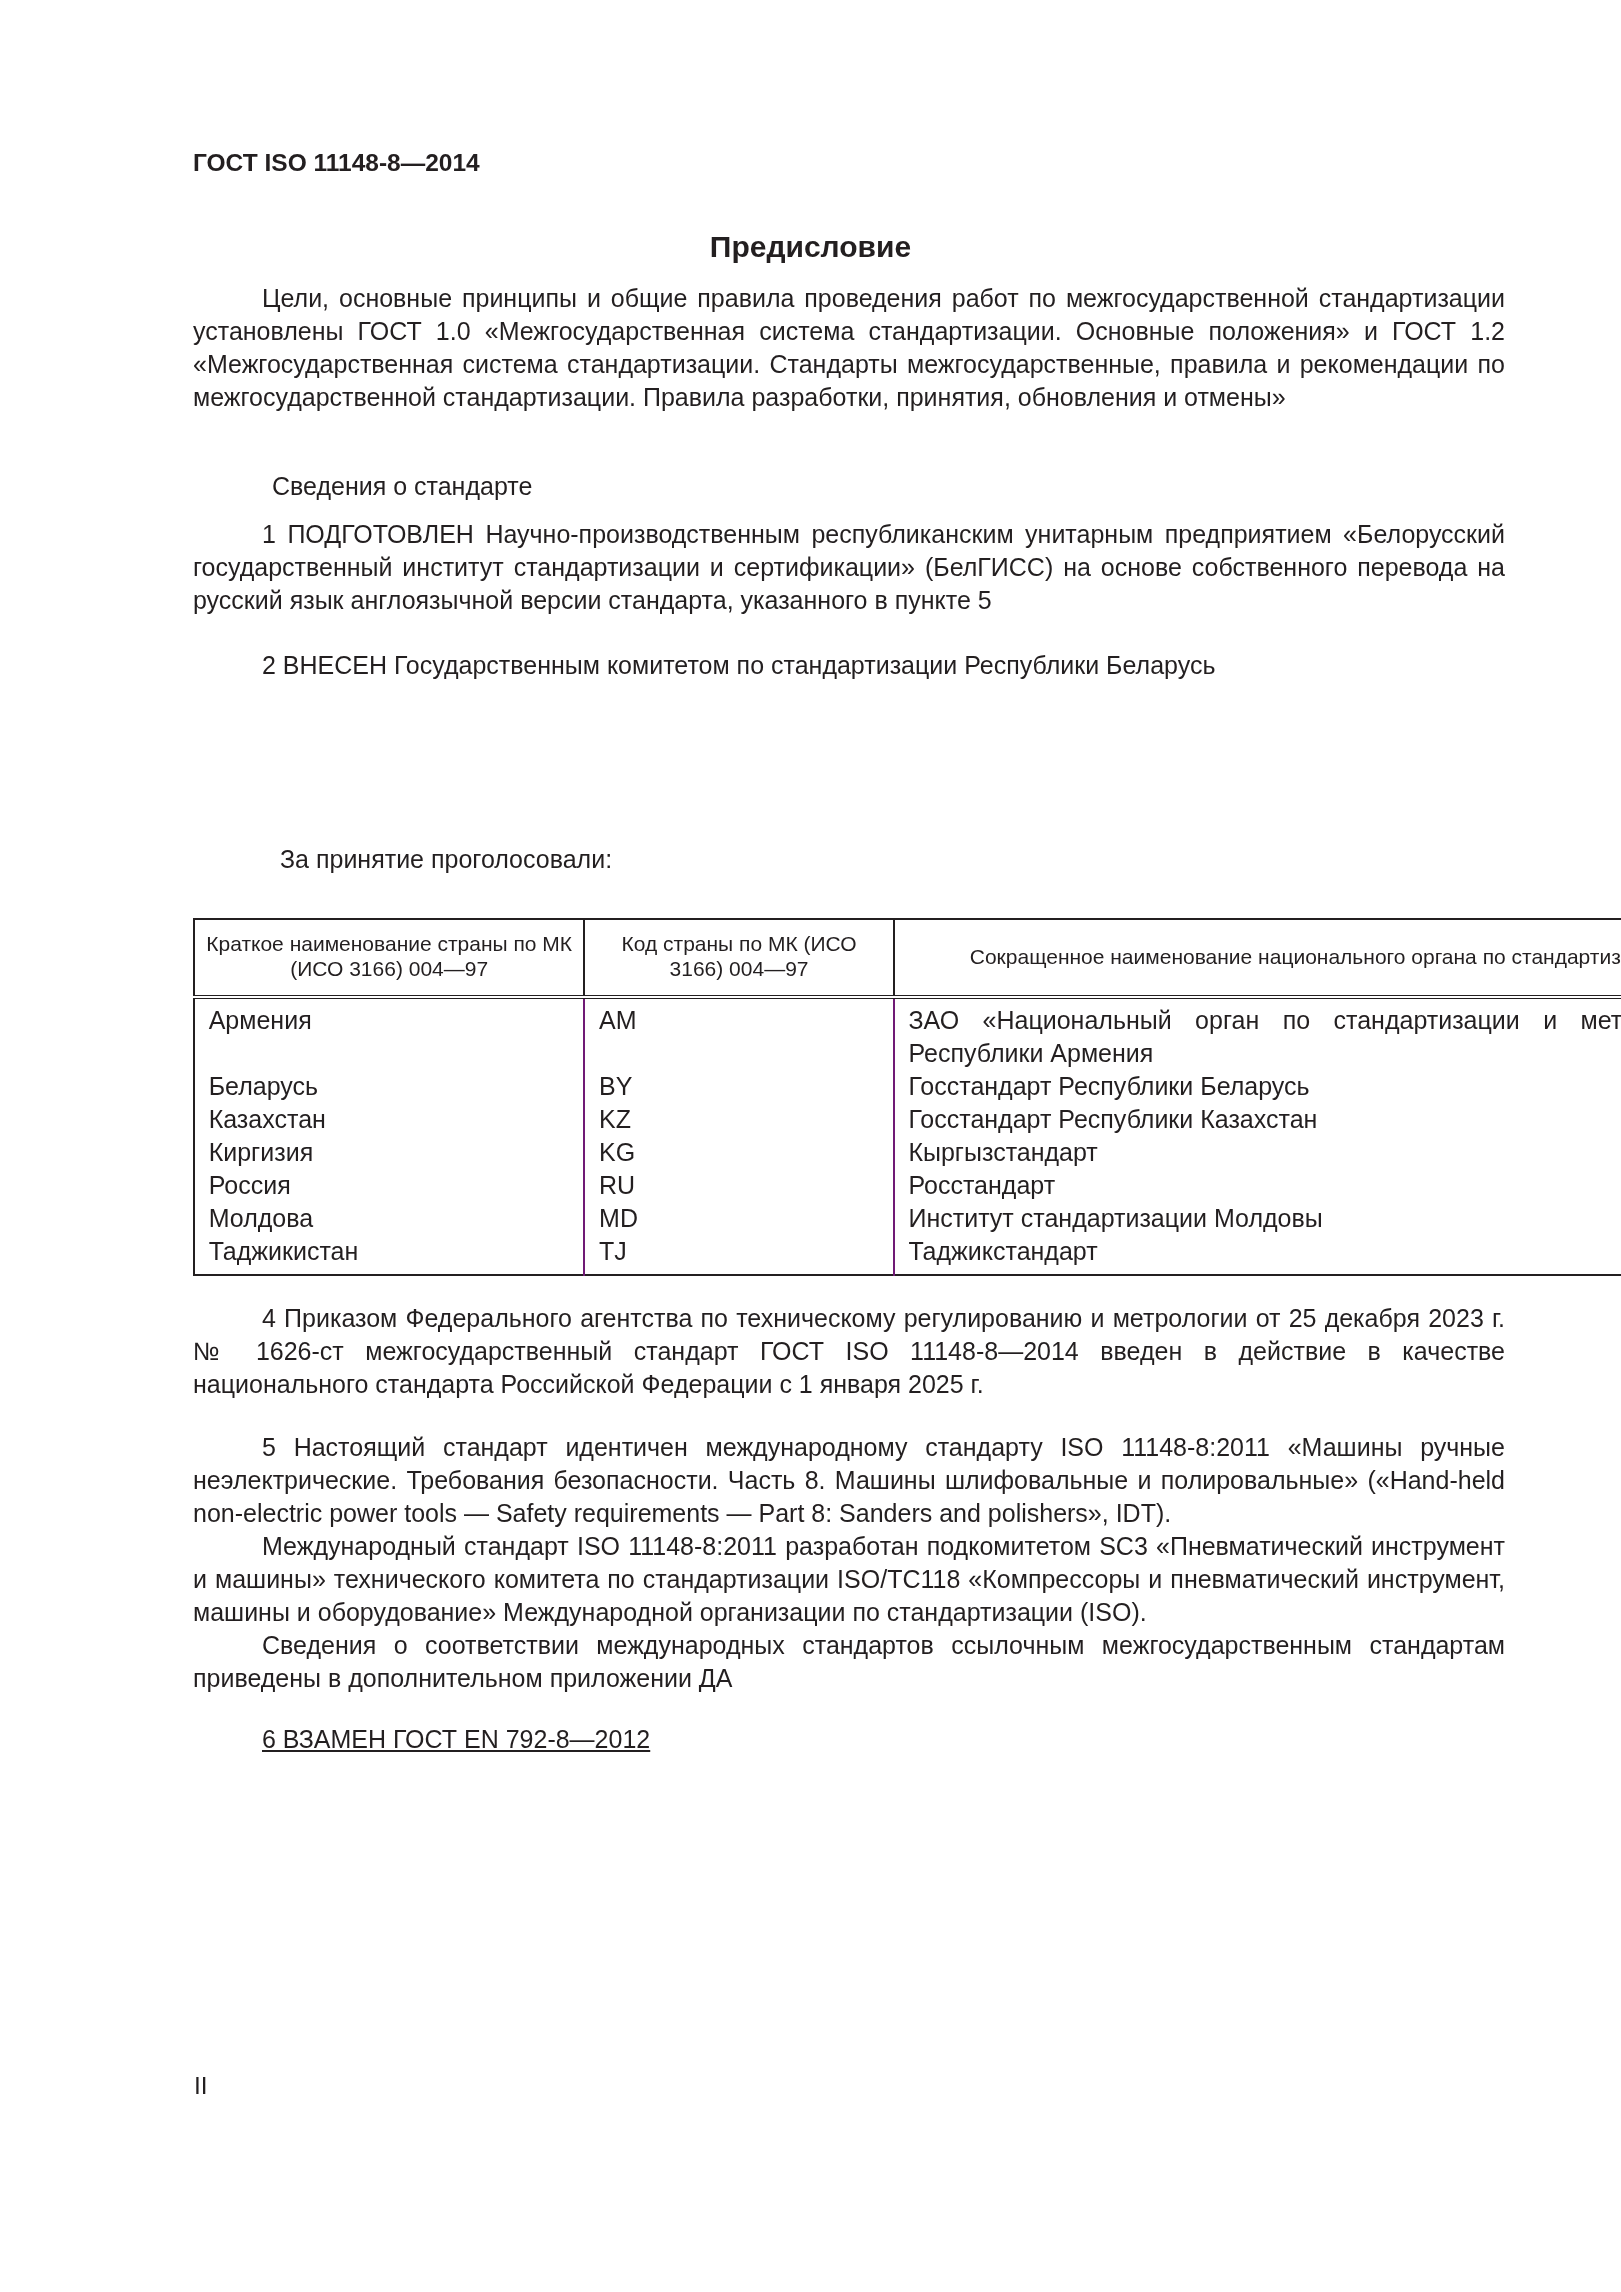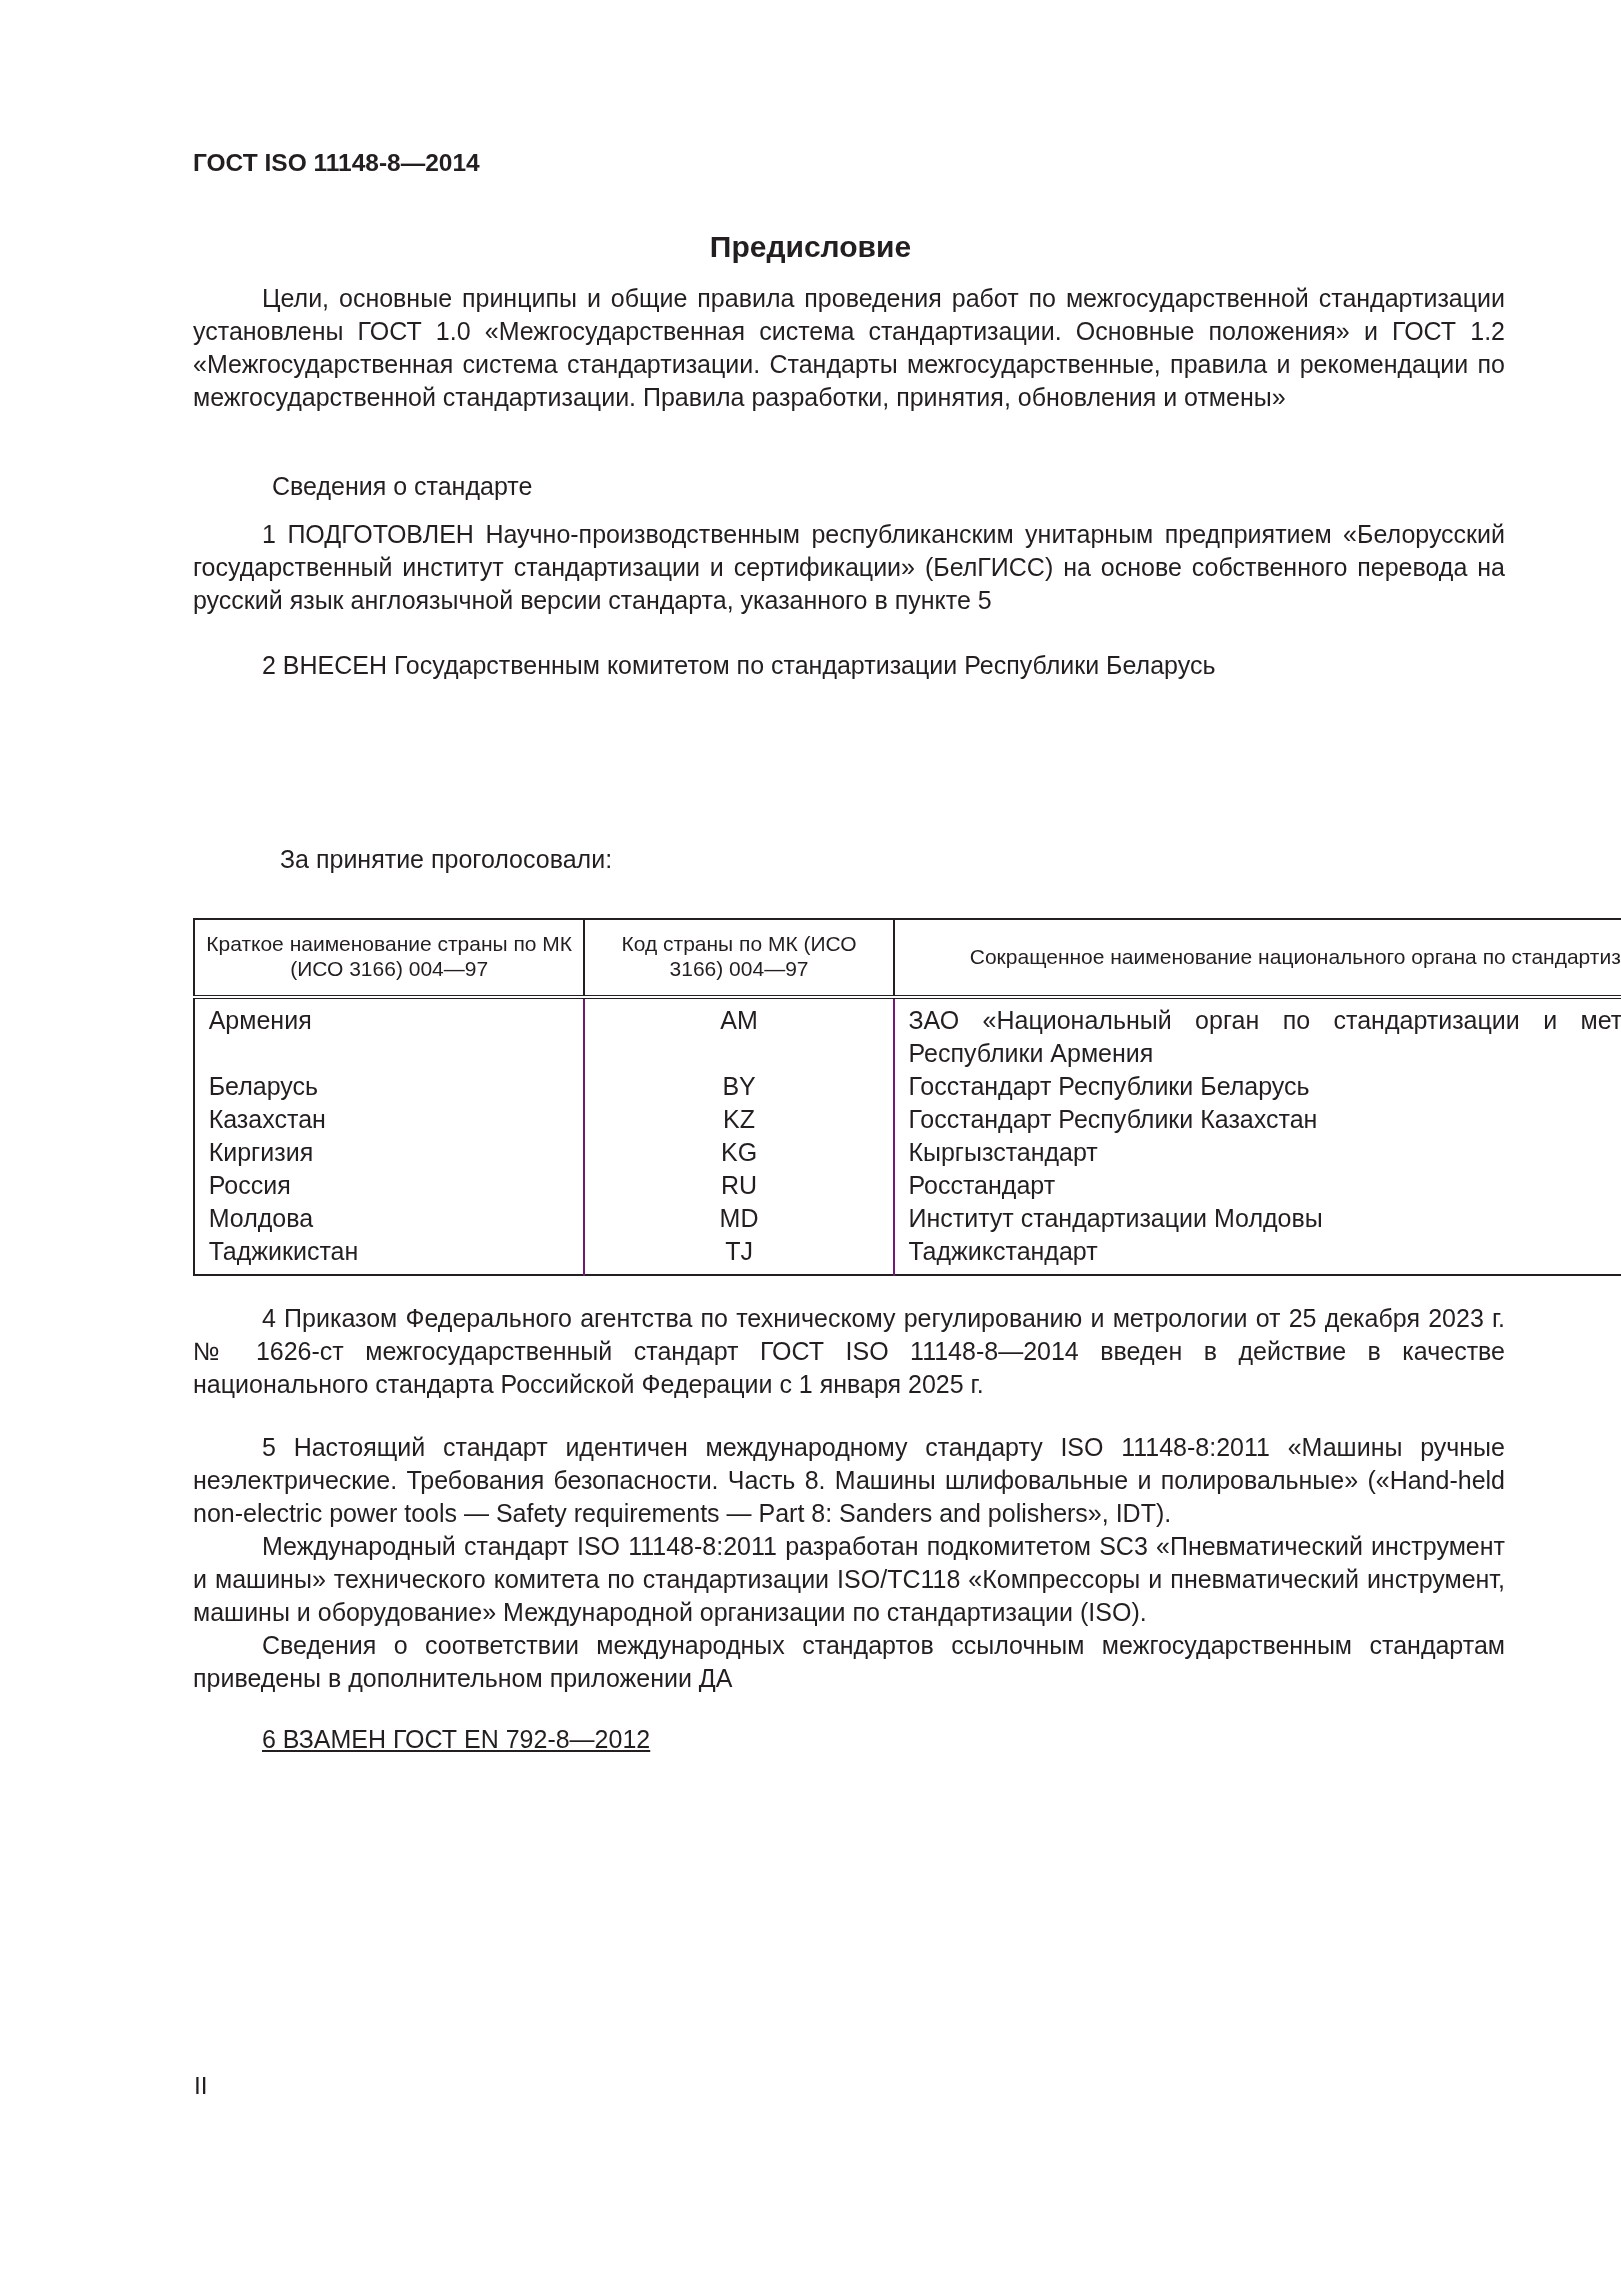--- a/index.html
+++ b/index.html
@@ -85,21 +85,21 @@
     .vote-table td {
       vertical-align: top;
       padding: 0 13.7px;
       line-height: 33px;
       border-right: 2px solid #701a75;
     }
     .vote-table td:last-child { border-right: none; }
     .vote-table tbody tr:first-child td { padding-top: 5.9px; }
     .vote-table tbody tr:last-child td { padding-bottom: 5.9px; }
     .col1 { width: 361px; }
-    .col2 { width: 280px; text-align: center; }
+    .col2 { width: 280px; }
     .col3 { text-align: justify; }
     .page-num {
       position: absolute;
       left: 194px;
       top: 2072px;
       font-size: 24.5px;
     }
   </style>
 </head>
 <body>

